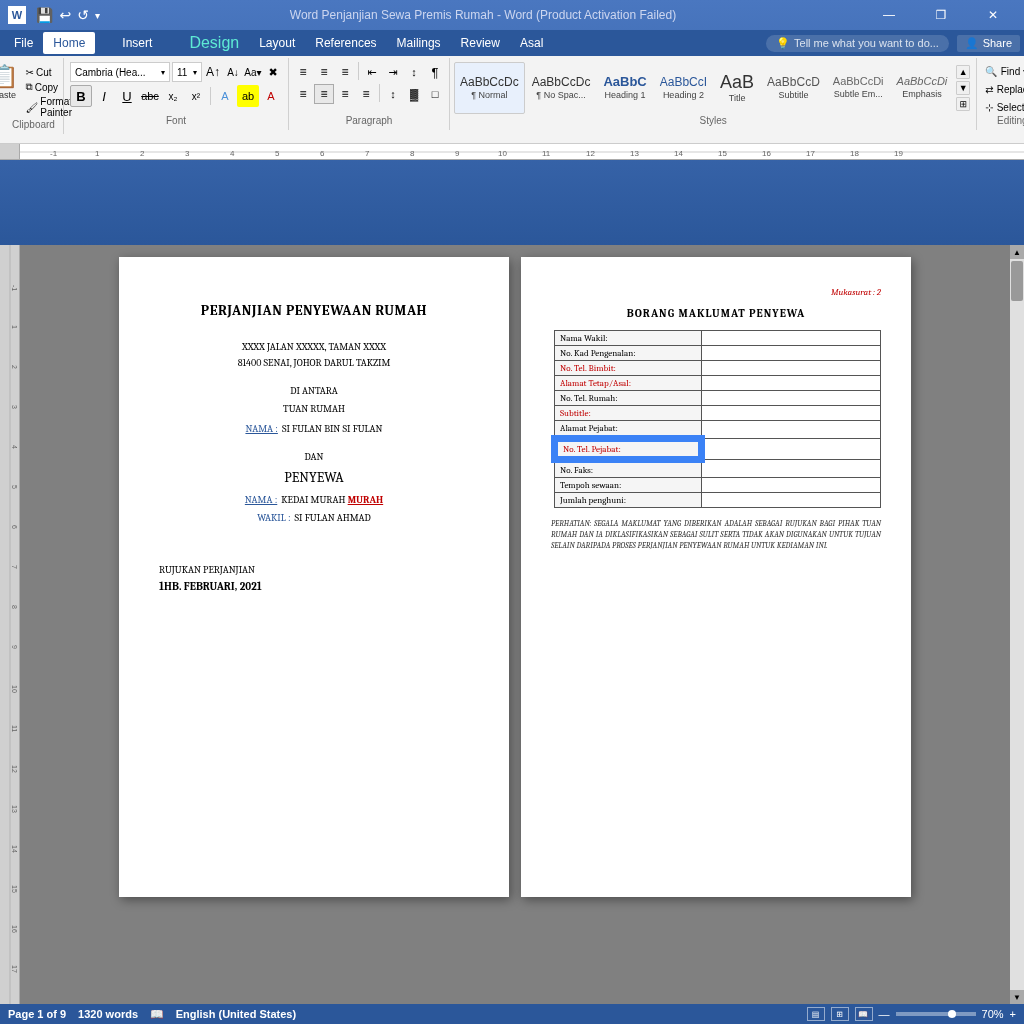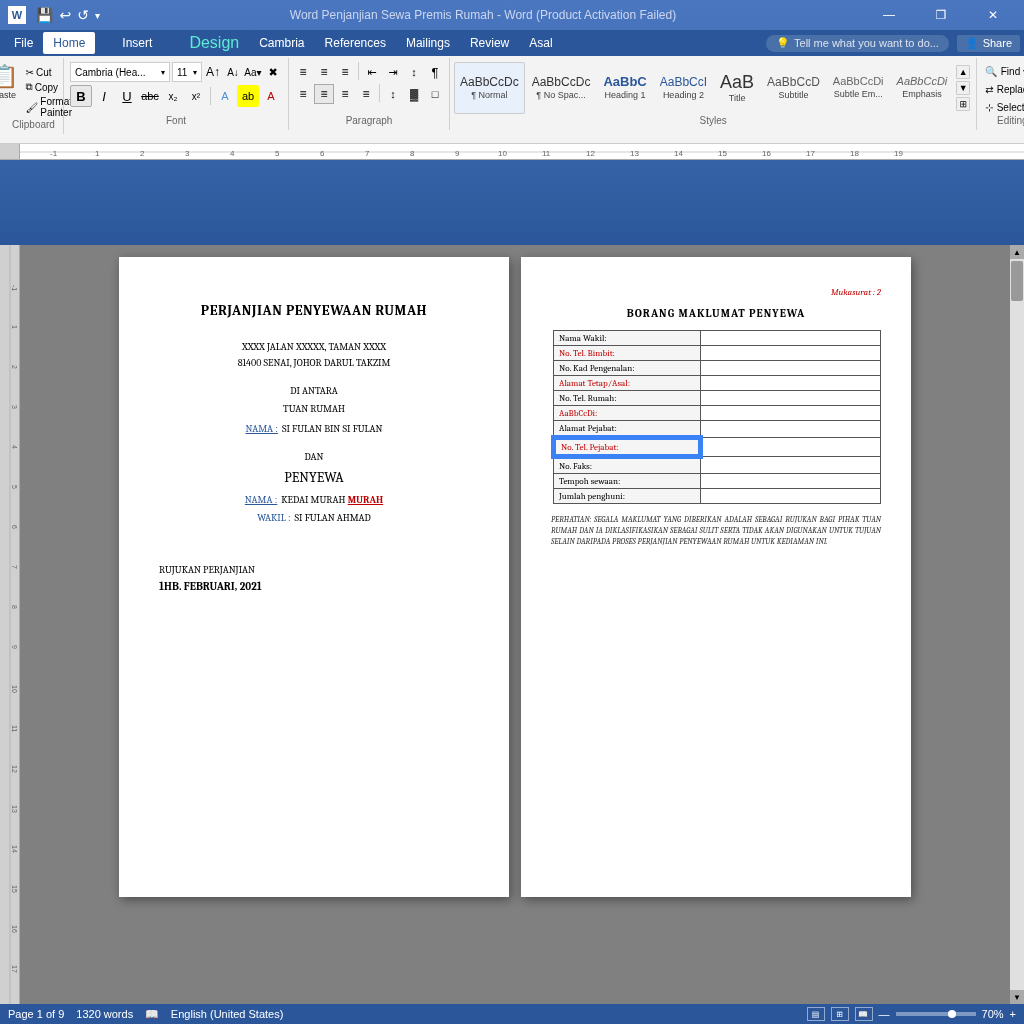--- a/index.html
+++ b/index.html
@@ -29,21 +29,21 @@
     <div style="width:46px;height:30px;display:flex;align-items:center;justify-content:center;color:white;cursor:pointer;font-size:12px;">—</div>
     <div style="width:46px;height:30px;display:flex;align-items:center;justify-content:center;color:white;cursor:pointer;font-size:12px;">❐</div>
     <div style="width:46px;height:30px;display:flex;align-items:center;justify-content:center;color:white;cursor:pointer;font-size:12px;">✕</div>
   </div>
 
   <div style="background: #2b579a; height: 26px; display:flex; align-items:center; padding: 0 4px;">
     <div style="color:white;padding:4px 10px;font-size:12px;cursor:pointer;">File</div>
     <div style="color:#2b579a;background:white;padding:4px 10px;font-size:12px;cursor:pointer;border-radius:2px;">Home</div>
     <div style="color:white;padding:4px 27px;font-size:12px;cursor:pointer;">Insert</div>
     <div style="color:#5eead4;padding:4px 10px;font-size:16px;cursor:pointer;">Design</div>
-    <div style="color:white;padding:4px 10px;font-size:12px;cursor:pointer;">Cambria</div>
+    <div style="color:white;padding:4px 10px;font-size:12px;cursor:pointer;">Layout</div>
     <div style="color:white;padding:4px 10px;font-size:12px;cursor:pointer;">References</div>
     <div style="color:white;padding:4px 10px;font-size:12px;cursor:pointer;">Mailings</div>
     <div style="color:#ffffff;padding:4px 10px;font-size:12px;cursor:pointer;">Review</div>
     <div style="color:white;padding:4px 10px;font-size:12px;cursor:pointer;">Asal</div>
     <div style="flex:1;"></div>
     <div style="display:flex;align-items:center;gap:4px;background:rgba(255,255,255,0.15);border-radius:12px;padding:2px 10px;margin-right:8px;">
       <span style="color:white;font-size:11px;">💡</span>
       <span style="color:rgba(255,255,255,0.8);font-size:11px;">Tell me what you want to do...</span>
     </div>
     <div style="display:flex;align-items:center;gap:4px;background:rgba(255,255,255,0.15);border-radius:2px;padding:2px 8px;color:white;font-size:11px;cursor:pointer;">
@@ -311,45 +311,45 @@
 
       <div style="text-align:center;font-size:11px;font-weight:bold;margin-bottom:10px;font-family:'Cambria',Georgia,serif;letter-spacing:1px;">BORANG MAKLUMAT PENYEWA</div>
 
       <table style="width:100%;border-collapse:collapse;margin-bottom:10px;font-size:9px;font-family:'Cambria',Georgia,serif;">
         <tbody>
             <tr>
           <td style="border:1px solid #555;padding:2px 5px;background:#f5f5f5;width:45%;white-space:nowrap;font-size:9px;">Nama Wakil:</td>
           <td style="border:1px solid #555;padding:2px 5px;width:55%;"></td>
         </tr>
         <tr>
+          <td style="border:1px solid #555;padding:2px 5px;background:#f5f5f5;white-space:nowrap;font-size:9px;">No. Kad Pengenalan:</td>
+          <td style="border:1px solid #555;padding:2px 5px;"></td>
+        </tr>
+        <tr>
           <td style="border:1px solid #555;padding:2px 5px;background:#f5f5f5;white-space:nowrap;font-size:9px;color:#c00000;">No. Tel. Bimbit:</td>
           <td style="border:1px solid #555;padding:2px 5px;"></td>
         </tr>
         <tr>
-          <td style="border:1px solid #555;padding:2px 5px;background:#f5f5f5;white-space:nowrap;font-size:9px;">No. Kad Pengenalan:</td>
-          <td style="border:1px solid #555;padding:2px 5px;"></td>
-        </tr>
-        <tr>
           <td style="border:1px solid #555;padding:2px 5px;background:#f5f5f5;white-space:nowrap;font-size:9px;color:#c00000;">Alamat Tetap/Asal:</td>
           <td style="border:1px solid #555;padding:2px 5px;"></td>
         </tr>
         <tr>
           <td style="border:1px solid #555;padding:2px 5px;background:#f5f5f5;white-space:nowrap;font-size:9px;">No. Tel. Rumah:</td>
           <td style="border:1px solid #555;padding:2px 5px;"></td>
         </tr>
         <tr>
-          <td style="border:1px solid #555;padding:2px 5px;background:#f5f5f5;white-space:nowrap;font-size:9px;color:#c00000;">AaBbCcDi:</td>
+          <td style="border:1px solid #555;padding:2px 5px;background:#f5f5f5;white-space:nowrap;font-size:9px;color:#c00000;">Subtitle:</td>
           <td style="border:1px solid #555;padding:2px 5px;"></td>
         </tr>
         <tr>
           <td style="border:1px solid #555;padding:2px 5px;background:#f5f5f5;white-space:nowrap;font-size:9px;">Alamat Pejabat:</td>
           <td style="border:1px solid #555;padding:2px 5px;"></td>
         </tr>
         <tr>
-          <td style="border:5px solid #3b82f6;padding:2px 5px;background:#f5f5f5;white-space:nowrap;font-size:9px;color:#c00000;">No. Tel. Pejabat:</td>
+          <td style="border:7px solid #3b82f6;padding:2px 5px;background:#f5f5f5;white-space:nowrap;font-size:9px;color:#c00000;">No. Tel. Pejabat:</td>
           <td style="border:1px solid #555;padding:2px 5px;"></td>
         </tr>
         <tr>
           <td style="border:1px solid #555;padding:2px 5px;background:#f5f5f5;white-space:nowrap;font-size:9px;">No. Faks:</td>
           <td style="border:1px solid #555;padding:2px 5px;"></td>
         </tr>
         <tr>
           <td style="border:1px solid #555;padding:2px 5px;background:#f5f5f5;white-space:nowrap;font-size:9px;">Tempoh sewaan:</td>
           <td style="border:1px solid #555;padding:2px 5px;"></td>
         </tr>
@@ -368,21 +368,21 @@
   <div style="width:14px;background:#e0e0e0;flex-shrink:0;display:flex;flex-direction:column;align-items:center;">
     <div style="width:14px;height:14px;background:#aaa;display:flex;align-items:center;justify-content:center;cursor:pointer;font-size:8px;">▲</div>
     <div style="width:12px;height:40px;background:#999;margin:2px;border-radius:2px;cursor:pointer;"></div>
     <div style="flex:1;"></div>
     <div style="width:14px;height:14px;background:#aaa;display:flex;align-items:center;justify-content:center;cursor:pointer;font-size:8px;">▼</div>
   </div>
 
 </div>
 
 <div style="background:#2b579a;height:20px;display:flex;align-items:center;justify-content:space-between;padding:0 8px;">
-  <div style="display:flex;gap:12px;">
+  <div style="display:flex;gap:12px;font-weight:bold;">
     <span style="color:white;font-size:11px;">Page 1 of 9</span>
     <span style="color:white;font-size:11px;">1320 words</span>
     <span style="color:white;font-size:11px;cursor:pointer;">📖</span>
     <span style="color:white;font-size:11px;">English (United States)</span>
   </div>
   <div style="display:flex;align-items:center;gap:6px;">
     <div style="width:18px;height:14px;border:1px solid rgba(255,255,255,0.5);cursor:pointer;display:flex;align-items:center;justify-content:center;color:white;font-size:8px;">▤</div>
     <div style="width:18px;height:14px;border:1px solid rgba(255,255,255,0.5);cursor:pointer;display:flex;align-items:center;justify-content:center;color:white;font-size:8px;">⊞</div>
     <div style="width:18px;height:14px;border:1px solid rgba(255,255,255,0.5);cursor:pointer;display:flex;align-items:center;justify-content:center;color:white;font-size:8px;">📖</div>
     <span style="color:white;font-size:11px;">—</span>

